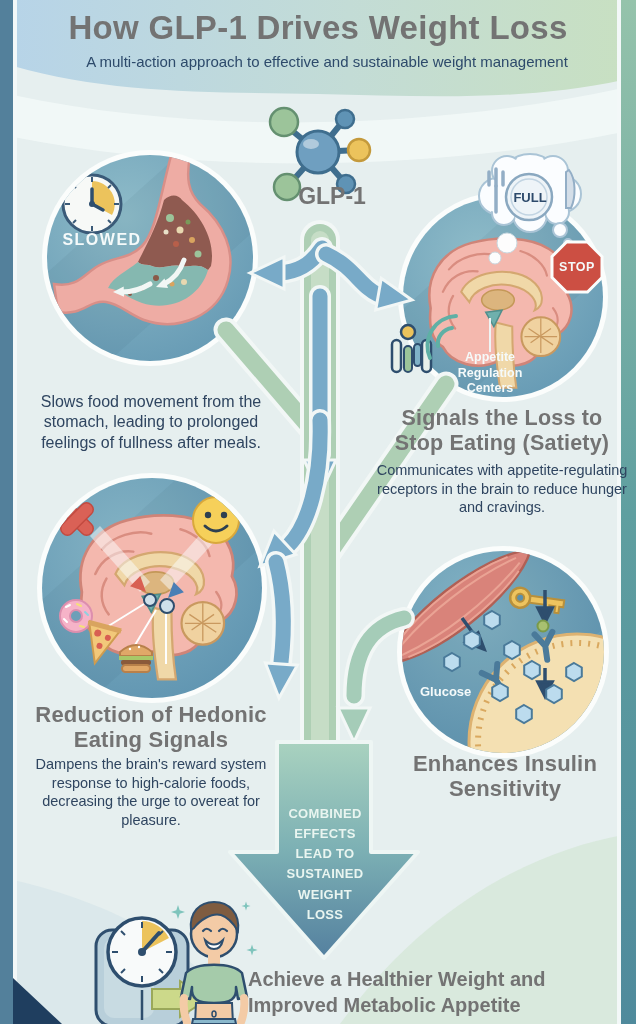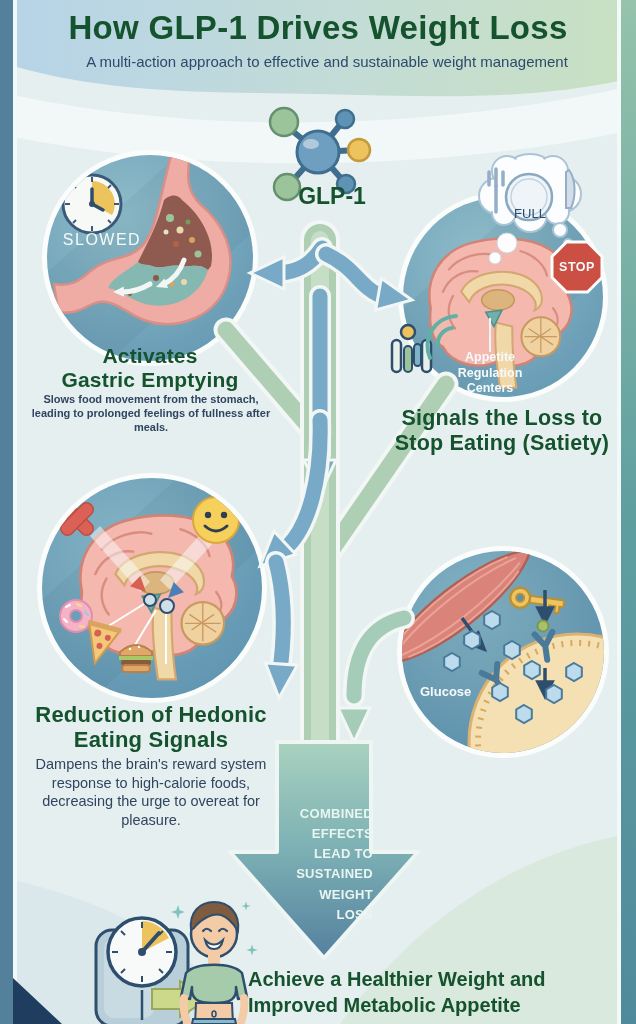--- a/index.html
+++ b/index.html
@@ -1,43 +1,43 @@
 <!DOCTYPE html>
 <html><head>
 <meta charset="utf-8">
 <style>
   html,body{margin:0;padding:0;background:#3d5c74;}
   .canvas{position:relative;width:636px;height:1024px;overflow:hidden;
           font-family:"Liberation Sans",sans-serif;background:#e6efef;}
   .canvas svg{position:absolute;left:0;top:0;}
-  .txt{position:absolute;color:#14532d;}
+  .txt{position:absolute;color:#737373;}
   .c{text-align:center;}
   .pre{white-space:pre-line;}
   .h{font-weight:bold;line-height:1.14;letter-spacing:.2px;}
   .b{color:#2f4560;line-height:1.28;}
   .white{color:#f5fafa;}
   .title{left:14px;width:608px;top:9px;font-size:33px;font-weight:bold;letter-spacing:.3px;}
   .subtitle{left:14px;width:608px;top:53px;font-size:15px;color:#2d4a6b;margin-left:9px;}
   .glp1-name{left:272px;width:120px;top:183px;font-size:23px;font-weight:bold;}
   .glp1-full{left:248px;width:140px;top:211px;font-size:11.5px;font-weight:bold;line-height:1.2;}
-  .slowed{left:52px;width:100px;top:231px;font-size:16px;font-weight:normal;letter-spacing:1.5px;}
-  .full-lb{left:504px;width:52px;top:190px;font-size:13px;font-weight:normal;color:#2d4a6b;margin-top:16px;}
+  .slowed{left:52px;width:100px;top:231px;font-size:16px;font-weight:bold;letter-spacing:1.5px;}
+  .full-lb{left:504px;width:52px;top:190px;font-size:13px;font-weight:bold;color:#2d4a6b;}
   .stop-lb{left:553px;width:48px;top:260px;font-size:12.5px;font-weight:bold;letter-spacing:.5px;text-align:center;}
   .appetite-lb{left:434px;width:112px;top:350px;font-size:12.5px;font-weight:bold;line-height:1.25;}
   .t-gastric{left:25px;width:250px;top:344px;font-size:21px;}
-  .b-gastric{left:28px;width:246px;top:392px;font-size:11px;font-weight:bold;}
+  .b-gastric{left:28px;width:246px;top:392px;font-size:16px;}
   .t-satiety{left:372px;width:260px;top:406px;font-size:21.5px;}
   .b-satiety{left:376px;width:252px;top:461px;font-size:14.5px;}
   .t-hedonic{left:20px;width:262px;top:702px;font-size:22px;}
   .b-hedonic{left:30px;width:242px;top:755px;font-size:14.5px;}
   .glucose-lb{left:420px;width:72px;top:684px;font-size:13px;font-weight:bold;}
   .t-insulin{left:385px;width:240px;top:751px;font-size:22px;}
   .b-insulin{left:385px;width:240px;top:805px;font-size:14.5px;}
   .combined-lb{left:277px;width:96px;top:804px;font-size:13px;font-weight:bold;
-               color:#e9f5f0;line-height:1.55;letter-spacing:.3px;text-align:right;}
+               color:#e9f5f0;line-height:1.55;letter-spacing:.3px;}
   .footer-t{left:248px;width:350px;top:966px;font-size:20px;font-weight:bold;line-height:1.3;}
 </style>
 </head>
 <body>
 
 <div class="canvas">
 <svg width="636" height="1024" viewBox="0 0 636 1024">
   <defs>
     <linearGradient id="hdrGrad" x1="0" y1="0" x2="1" y2="0">
       <stop offset="0" stop-color="#b7d4e8"></stop>
@@ -413,37 +413,38 @@
     </g>
   </g>
 </svg>
 
 <div class="txt title c">How GLP-1 Drives Weight Loss</div>
 <div class="txt subtitle c">A multi-action approach to effective and sustainable weight management</div>
 
 <div class="txt glp1-name c">GLP-1</div>
 
 <div class="txt slowed c white">SLOWED</div>
-<div class="txt h t-gastric c pre">Activates
-Gastric Emptying</div>
 <div class="txt b b-gastric c">Slows food movement from the stomach, leading to prolonged feelings of fullness after meals.</div>
 
 <div class="txt full-lb c">FULL</div>
 <div class="txt stop-lb c white">STOP</div>
 <div class="txt appetite-lb c white pre">Appetite
 Regulation
 Centers</div>
 <div class="txt h t-satiety c pre">Signals the Loss to
 Stop Eating (Satiety)</div>
+<div class="txt b b-satiety c">Communicates with appetite-regulating receptors in the brain to reduce hunger and cravings.</div>
 
 <div class="txt b b-hedonic c">Dampens the brain's reward system response to high-calorie foods, decreasing the urge to overeat for pleasure.</div>
 <div class="txt h t-hedonic c pre">Reduction of Hedonic
 Eating Signals</div>
 
 <div class="txt glucose-lb white">Glucose</div>
+<div class="txt h t-insulin c pre">Enhances Insulin
+Sensitivity</div>
 
 <div class="txt combined-lb c pre">COMBINED
 EFFECTS
 LEAD TO
 SUSTAINED
 WEIGHT
 LOSS</div>
 <div class="txt footer-t pre">Achieve a Healthier Weight and
 Improved Metabolic Appetite</div>
 </div>

